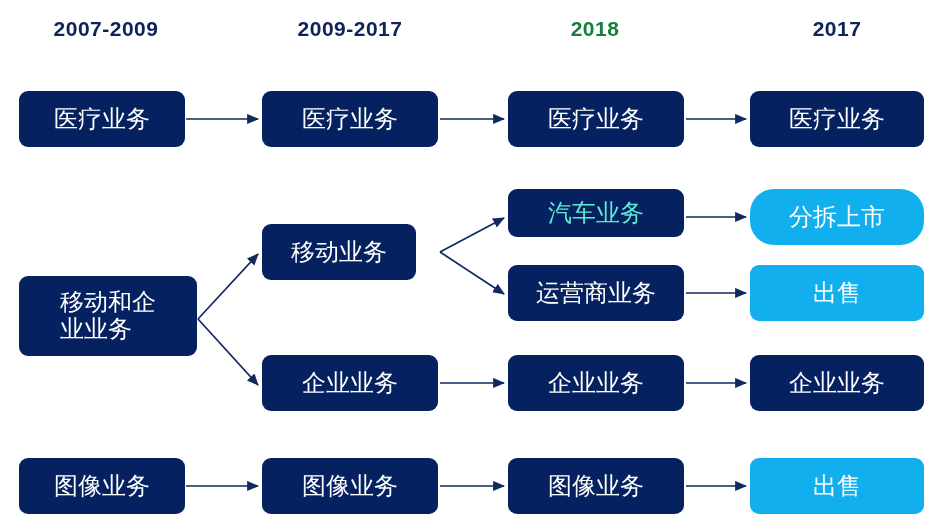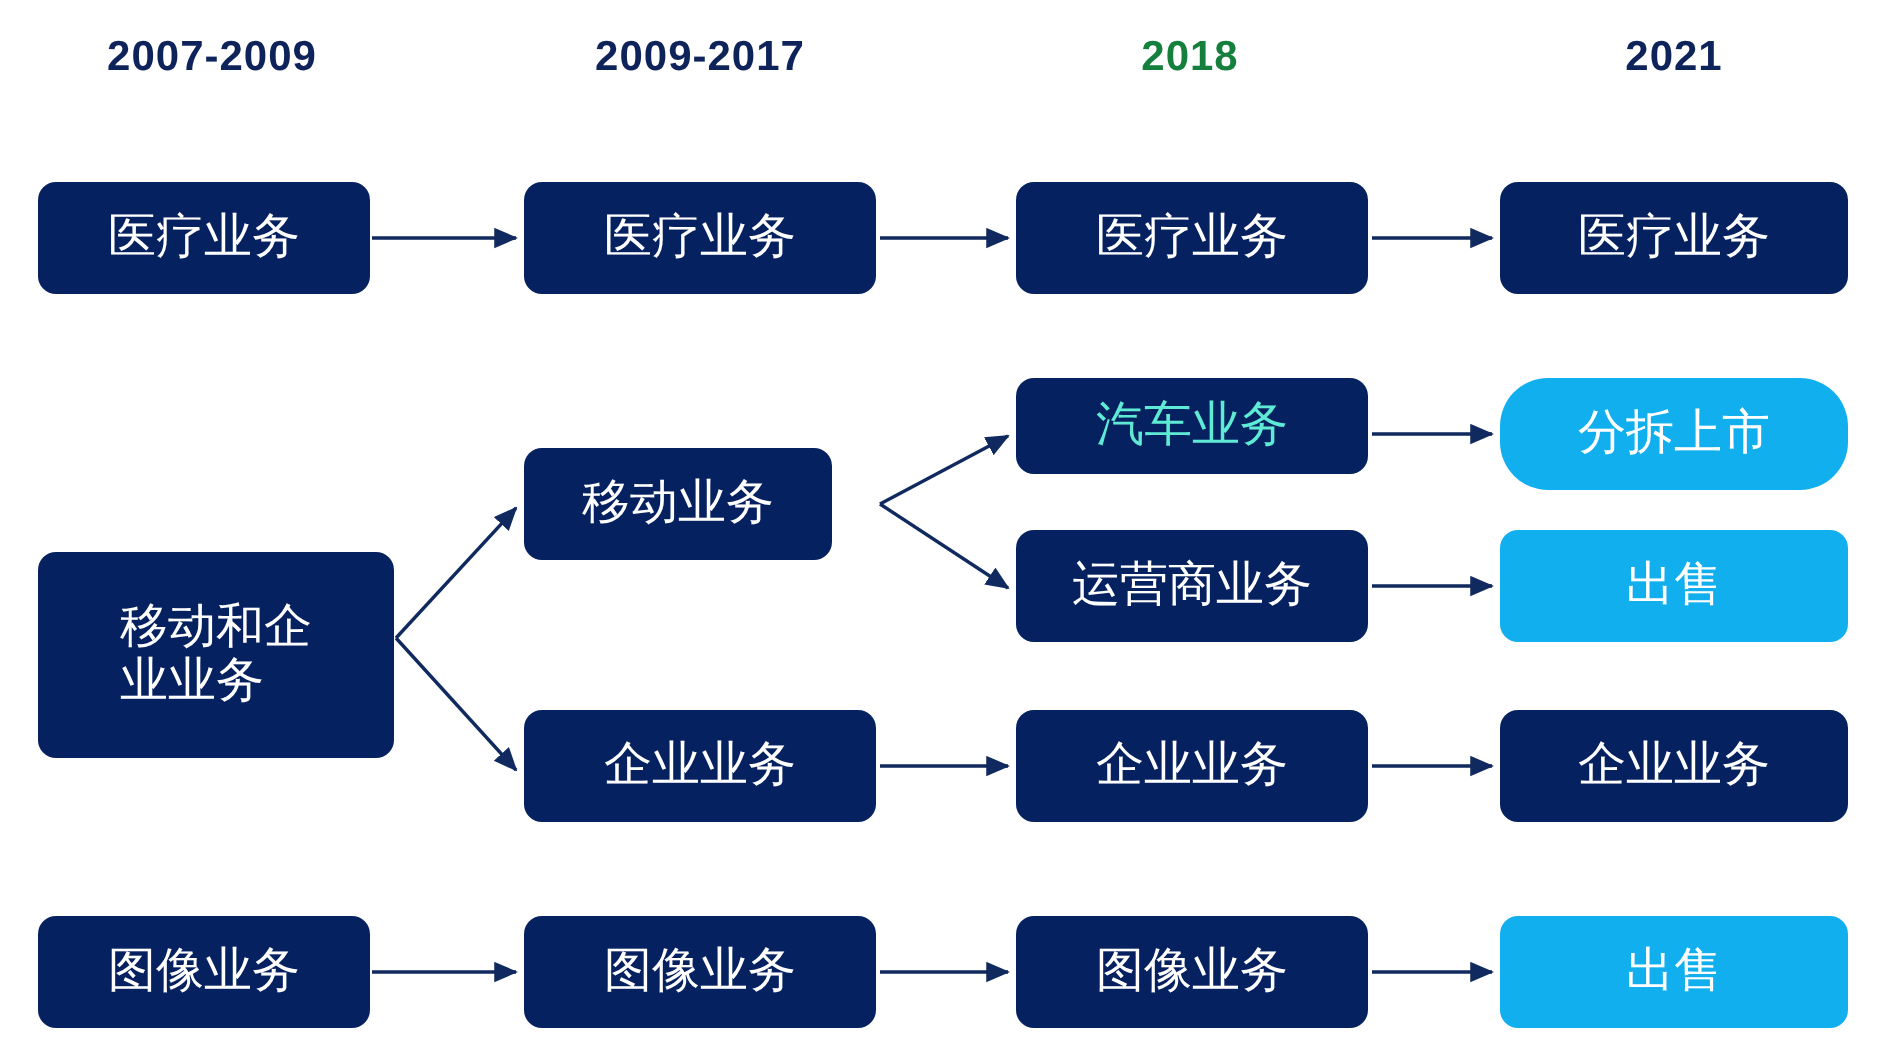--- a/index.html
+++ b/index.html
@@ -77,28 +77,28 @@
         <line x1="186" y1="486" x2="258" y2="486" stroke="#10295E" stroke-width="1.7" marker-end="url(#arrowhead)"></line>
         <line x1="440" y1="486" x2="504" y2="486" stroke="#10295E" stroke-width="1.7" marker-end="url(#arrowhead)"></line>
         <line x1="686" y1="486" x2="746" y2="486" stroke="#10295E" stroke-width="1.7" marker-end="url(#arrowhead)"></line>
       </g>
   </svg>
 
   <div id="headers-layer">
       <div class="col-header" style="left: 106px; top: 18px; color: rgb(14, 35, 89);">2007-2009</div>
       <div class="col-header" style="left: 350px; top: 18px; color: rgb(14, 35, 89);">2009-2017</div>
       <div class="col-header" style="left: 595px; top: 18px; color: #15803d;">2018</div>
-      <div class="col-header" style="left: 837px; top: 18px; color: rgb(14, 35, 89);">2021</div>
+      <div class="col-header" style="left: 837px; top: 18px; color: rgb(14, 35, 89);">2017</div>
     </div>
   <div id="nodes-layer">
       <div class="node navy" style="left: 19px; top: 91px; width: 166px; height: 56px; font-size: 24px; background: rgb(5, 33, 95); color: rgb(255, 255, 255);">医疗业务</div>
       <div class="node navy" style="left: 262px; top: 91px; width: 176px; height: 56px; font-size: 24px; background: rgb(5, 33, 95); color: rgb(255, 255, 255);">医疗业务</div>
       <div class="node navy" style="left: 508px; top: 91px; width: 176px; height: 56px; font-size: 24px; background: rgb(5, 33, 95); color: rgb(255, 255, 255);">医疗业务</div>
       <div class="node navy" style="left: 750px; top: 91px; width: 174px; height: 56px; font-size: 24px; background: rgb(5, 33, 95); color: rgb(255, 255, 255);">医疗业务</div>
-      <div class="node navy" style="left: 19px; top: 276px; width: 178px; height: 103px; font-size: 24px; background: rgb(5, 33, 95); color: rgb(255, 255, 255);">移动和企
+      <div class="node navy" style="left: 19px; top: 276px; width: 178px; height: 80px; font-size: 24px; background: rgb(5, 33, 95); color: rgb(255, 255, 255);">移动和企
 业业务</div>
       <div class="node navy" style="left: 262px; top: 224px; width: 154px; height: 56px; font-size: 24px; background: rgb(5, 33, 95); color: rgb(255, 255, 255);">移动业务</div>
       <div class="node navy" style="left: 262px; top: 355px; width: 176px; height: 56px; font-size: 24px; background: rgb(5, 33, 95); color: rgb(255, 255, 255);">企业业务</div>
       <div class="node navy" style="left: 508px; top: 189px; width: 176px; height: 48px; font-size: 24px; background: rgb(5, 33, 95); color: #5eead4;">汽车业务</div>
       <div class="node navy" style="left: 508px; top: 265px; width: 176px; height: 56px; font-size: 24px; background: rgb(5, 33, 95); color: rgb(255, 255, 255);">运营商业务</div>
       <div class="node navy" style="left: 508px; top: 355px; width: 176px; height: 56px; font-size: 24px; background: rgb(5, 33, 95); color: rgb(255, 255, 255);">企业业务</div>
       <div class="node cyan" style="left: 750px; top: 189px; width: 174px; height: 56px; font-size: 24px; background: rgb(18, 175, 239); color: rgb(255, 255, 255); border-radius: 24px;">分拆上市</div>
       <div class="node cyan" style="left: 750px; top: 265px; width: 174px; height: 56px; font-size: 24px; background: rgb(18, 175, 239); color: rgb(255, 255, 255);">出售</div>
       <div class="node navy" style="left: 750px; top: 355px; width: 174px; height: 56px; font-size: 24px; background: rgb(5, 33, 95); color: rgb(255, 255, 255);">企业业务</div>
       <div class="node navy" style="left: 19px; top: 458px; width: 166px; height: 56px; font-size: 24px; background: rgb(5, 33, 95); color: rgb(255, 255, 255);">图像业务</div>

